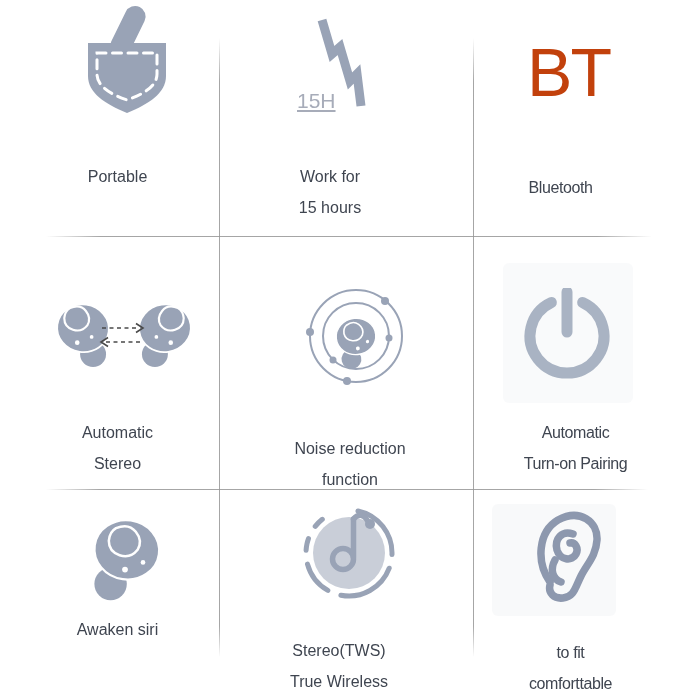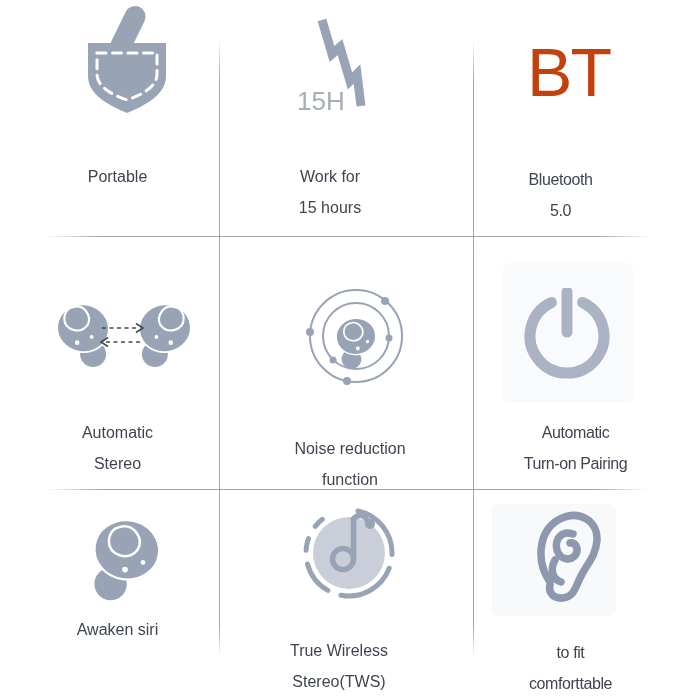--- a/index.html
+++ b/index.html
@@ -18,21 +18,21 @@
   }
   .label div{white-space:nowrap;}
   .alt{letter-spacing:-0.4px;}
   .icontext-bt{
     position:absolute;left:473px;width:227px;top:36px;text-align:center;
     font-size:68px;line-height:72px;color:#c2410c;letter-spacing:-2px;
     transform:translateX(-18px);
   }
   .icontext-15h{
     position:absolute;left:297px;top:88px;
-    font-size:26px;line-height:26px;color:#a7acb9;
+    font-size:21px;line-height:26px;color:#a7acb9;text-decoration:underline;
   }
   .bgsoft{position:absolute;border-radius:6px;background:#f4f5f7;}
 </style>
 </head>
 <body>
 
 <div id="canvas">
 
   <div class="hline" style="top:236px;left:46px;width:606px;"></div>
   <div class="hline" style="top:489px;left:46px;width:602px;"></div>
@@ -61,23 +61,22 @@
     </svg>
     <span class="icontext-15h">15H</span>
     <div class="label" style="left:219px;top:161px;width:254px;transform:translateX(-16px);">
       <div>Work for</div>
       <div>15 hours</div>
     </div>
   </div>
 
   <div>
     <div class="icontext-bt">BT</div>
-    <div class="label alt" style="left:473px;top:164px;width:227px;transform:translateX(-26px);">
+    <div class="label alt" style="left:473px;top:172px;width:227px;transform:translateX(-26px);">
       <div>Bluetooth</div>
-      <div>5.0</div>
     </div>
   </div>
 
   <div>
     <svg class="abs" style="left:50px;top:292px;" width="148" height="86" viewBox="0 0 148 86">
 
       <g transform="translate(-3,6) scale(0.72)">
         <circle cx="64" cy="78" r="18" fill="#99a3b6"></circle>
         <ellipse cx="50" cy="42" rx="36" ry="33" fill="#99a3b6" stroke="#ffffff" stroke-width="2.5" transform="rotate(8 50 42)"></ellipse>
         <path d="M32,14 Q46,8 54,18 Q62,28 56,38 Q48,48 36,44 Q24,40 24,28 Q25,18 32,14 Z" fill="none" stroke="#ffffff" stroke-width="3"></path>
@@ -160,22 +159,22 @@
       <circle cx="51" cy="55" r="36" fill="#c9ced8"></circle>
       <circle cx="51" cy="55" r="43" fill="none" stroke="#99a3b6" stroke-width="5" stroke-linecap="round" stroke-dasharray="60 14 60 14 34 14 12 14 10 48" transform="rotate(-78 51 55)"></circle>
       <g>
         <circle cx="45" cy="61" r="10.5" fill="none" stroke="#99a3b6" stroke-width="5.5"></circle>
         <path d="M55.5,59 L55.5,21" fill="none" stroke="#99a3b6" stroke-width="5.5" stroke-linecap="round"></path>
         <path d="M55.5,21 C60,15.5 66,16.5 69,22" fill="none" stroke="#99a3b6" stroke-width="5.5" stroke-linecap="round"></path>
         <circle cx="72" cy="26" r="5" fill="#99a3b6"></circle>
       </g>
     </svg>
     <div class="label" style="left:219px;top:635px;width:254px;transform:translateX(-7px);">
+      <div>Stereo(TWS)</div>
       <div>True Wireless</div>
-      <div>Stereo(TWS)</div>
     </div>
   </div>
 
   <div>
     <svg class="abs" style="left:528px;top:506px;" width="84" height="100" viewBox="0 0 84 100">
       <g fill="none" stroke="#8d98ae" stroke-width="7.5" stroke-linecap="round">
         <path d="M22,76 C8,56 10,26 30,14 C52,2 70,16 69,34 C68,50 59,58 53,70 C47,82 46,91 35,92 C26,93 20,87 22,79"></path>
         <path d="M45,28 C34,24 26,33 29,44 C32,54 44,56 48,48 C51,42 47,36 42,37"></path>
         <path d="M27,54 C22,63 24,73 33,76"></path>
       </g>

